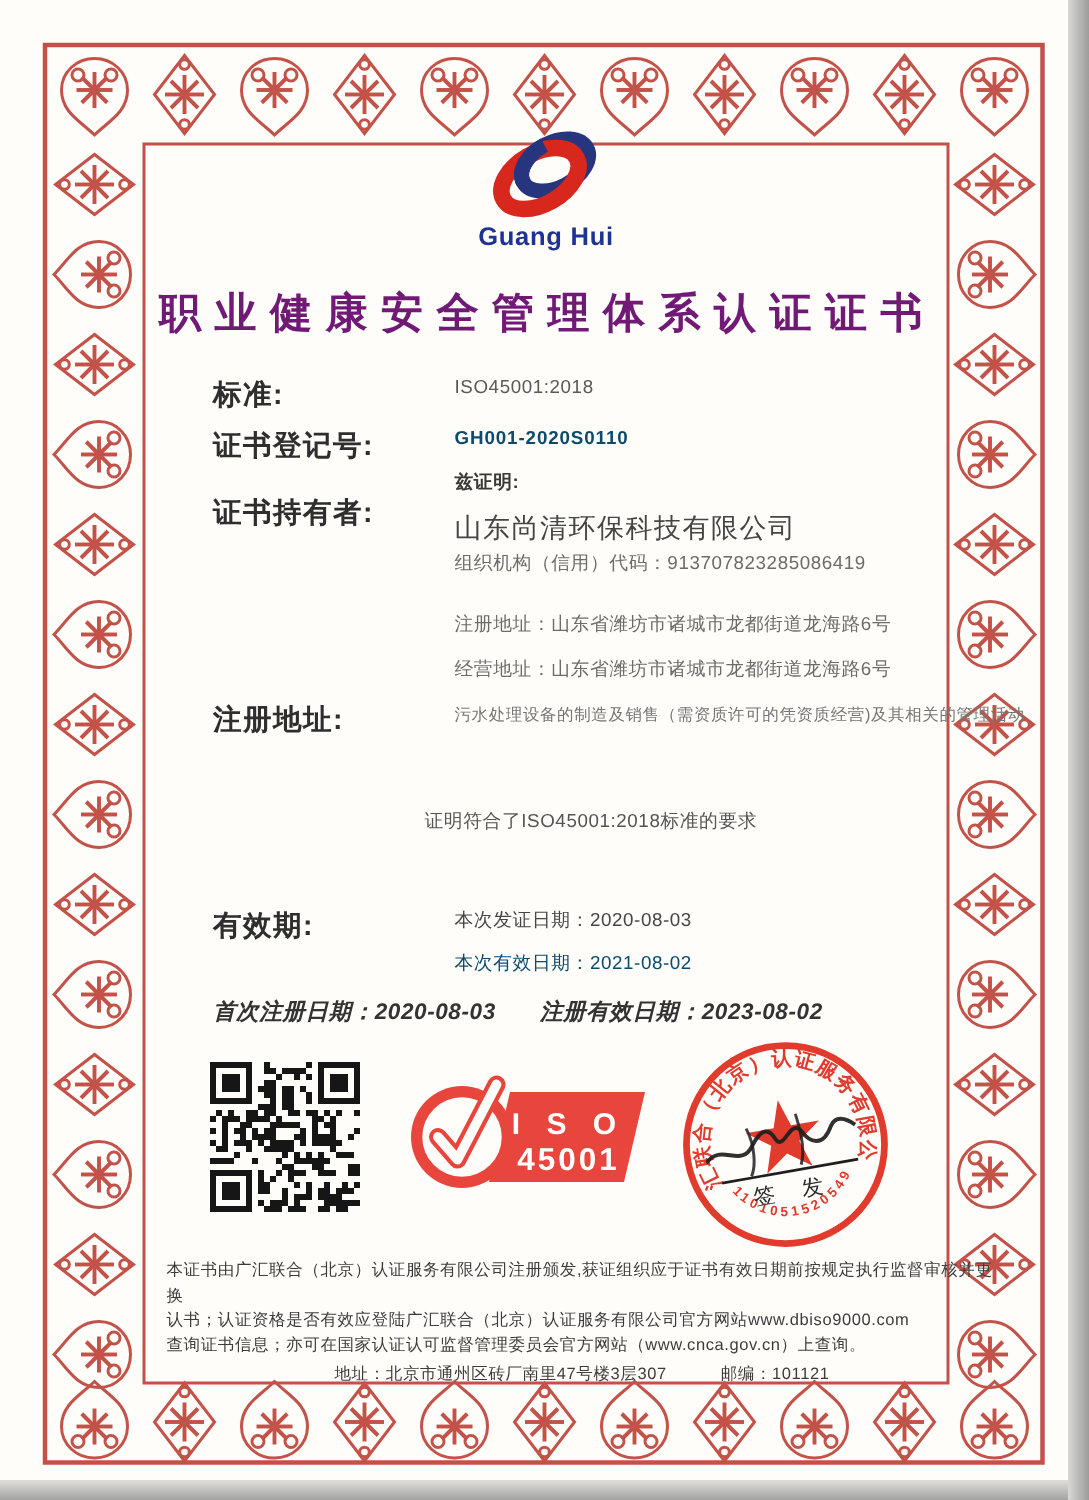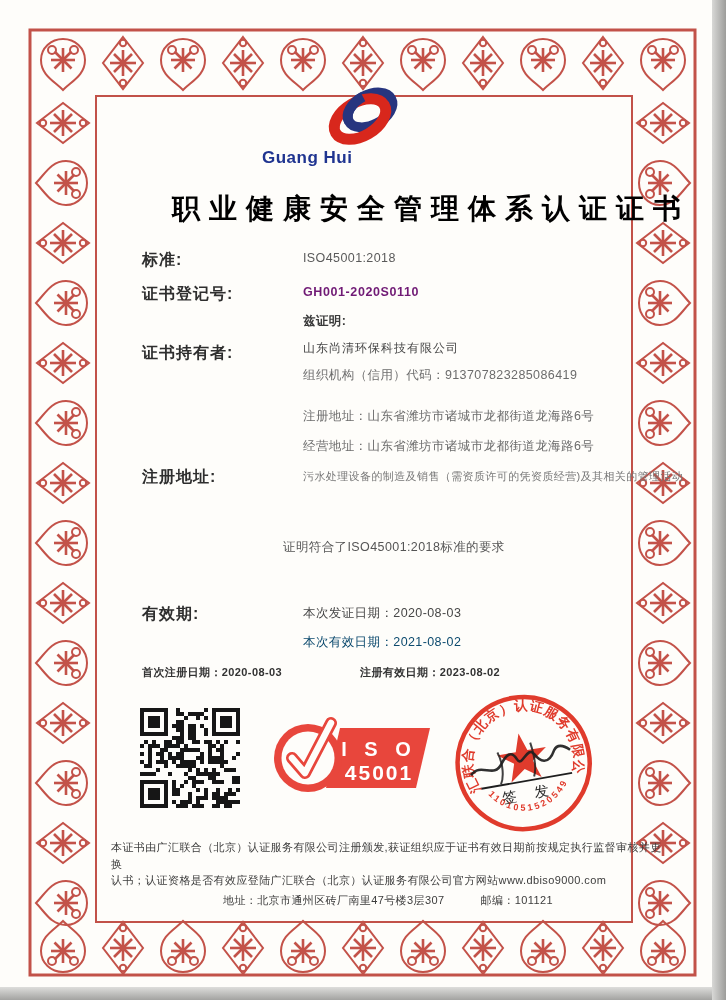--- a/index.html
+++ b/index.html
@@ -3,33 +3,33 @@
 <meta charset="utf-8">
 <style>
   html,body{margin:0;padding:0;}
   body{width:726px;height:1000px;background:#a9a9a9;font-family:"Liberation Sans","DejaVu Sans",sans-serif;}
   .scan{position:relative;width:726px;height:1000px;overflow:hidden;background:#b5b5b5;}
   .page{position:absolute;left:0;top:0;width:712px;height:987px;background:#fefdfa;}
   .edge-right{position:absolute;top:0;right:0;width:14px;height:1000px;background:linear-gradient(90deg,#d8d8d6,#9c9c9a);}
   .edge-bottom{position:absolute;left:0;bottom:0;width:712px;height:13px;background:linear-gradient(180deg,#dddddb,#a3a3a1);}
   .abs{position:absolute;}
   svg{display:block;}
-  .brand-text{position:absolute;left:262px;top:148px;width:204px;
+  .brand-text{position:absolute;left:262px;top:148px;width:204px;text-align:center;
     font-size:17px;font-weight:bold;color:#1f3490;letter-spacing:.5px;}
-  .title{position:absolute;left:40px;top:190px;width:650px;text-align:right;
-    font-size:28px;font-weight:bold;color:#000000;letter-spacing:9px;white-space:nowrap;}
-  .lbl{position:absolute;left:142px;font-size:16px;font-weight:bold;color:#2e2e2e;letter-spacing:1px;white-space:nowrap;}
+  .title{position:absolute;left:40px;top:190px;width:650px;text-align:center;
+    font-size:28px;font-weight:bold;color:#701a75;letter-spacing:9px;white-space:nowrap;}
+  .lbl{position:absolute;left:142px;font-size:19px;font-weight:bold;color:#2e2e2e;letter-spacing:1px;white-space:nowrap;}
   .val{position:absolute;left:283px;font-size:12.5px;color:#5a5a5a;white-space:nowrap;letter-spacing:.4px;margin-left:20px;}
-  .val-code{font-weight:bold;color:#701a75;letter-spacing:.6px;}
+  .val-code{font-weight:bold;color:#0c4a6e;letter-spacing:.6px;}
   .val-intro{font-weight:bold;color:#3a3a3a;font-size:12.5px;text-align:right;}
-  .val-holder{font-size:12px;color:#454545;letter-spacing:1px;}
+  .val-holder{font-size:18px;color:#454545;letter-spacing:1px;}
   .val-addr{color:#6c6c6c;}
   .val-scope{font-size:11px;color:#767676;}
   .statement{position:absolute;left:283px;top:536px;font-size:12.5px;color:#555;line-height:23px;letter-spacing:.4px;}
-  .bold-date{position:absolute;font-size:11px;font-weight:bold;color:#333;letter-spacing:.4px;white-space:nowrap;}
+  .bold-date{position:absolute;font-size:15px;font-weight:bold;color:#333;letter-spacing:.4px;white-space:nowrap;font-style:italic;}
   .footer{position:absolute;left:94px;top:839px;width:554px;font-size:11px;line-height:16.5px;
     color:#3c3c3c;letter-spacing:.4px;margin-left:17px;}
   .footer-last{display:flex;justify-content:center;gap:36px;margin-top:3px;}
   .seal-wrap{position:absolute;left:448px;top:686px;transform:rotate(-10deg);}
 </style>
 </head>
 <body>
 
 <div class="scan">
   <div class="page"></div>
@@ -139,21 +139,21 @@
   <div class="title">职业健康安全管理体系认证证书</div>
 
   <div class="lbl" style="top:250px">标准:</div>
   <div class="val" style="top:251px">ISO45001:2018</div>
 
   <div class="lbl" style="top:284px">证书登记号:</div>
   <div class="val val-code" style="top:285px">GH001-2020S0110</div>
 
   <div class="val val-intro" style="top:313px">兹证明:</div>
 
-  <div class="lbl" style="top:343px">证书持有者:</div>
+  <div class="lbl" style="top:329px">证书持有者:</div>
   <div class="val val-holder" style="top:340px">山东尚清环保科技有限公司</div>
 
   <div class="val val-addr" style="top:367px">组织机构（信用）代码：913707823285086419</div>
   <div class="val val-addr" style="top:408px">注册地址：山东省潍坊市诸城市龙都街道龙海路6号</div>
   <div class="val val-addr" style="top:438px">经营地址：山东省潍坊市诸城市龙都街道龙海路6号</div>
 
   <div class="lbl" style="top:467px">注册地址:</div>
   <div class="val val-scope" style="top:469px">污水处理设备的制造及销售（需资质许可的凭资质经营)及其相关的管理活动</div>
 
   <div class="statement">
@@ -411,20 +411,21 @@
         <path d="M52,62 C56,74 54,88 50,94 M86,58 C88,72 88,84 84,92" stroke-width="2" opacity=".85"></path>
         <line x1="30" y1="95" x2="122" y2="95" stroke-width="1.8"></line>
       </g>
       <text x="76" y="113" text-anchor="middle" font-size="14.5" fill="#2a2a2a" letter-spacing="7">签 发</text>
     </svg>
   </div>
 
   <div class="footer">
     <div>本证书由广汇联合（北京）认证服务有限公司注册颁发,获证组织应于证书有效日期前按规定执行监督审核并更换</div>
     <div>认书；认证资格是否有效应登陆广汇联合（北京）认证服务有限公司官方网站www.dbiso9000.com</div>
+    <div>查询证书信息；亦可在国家认证认可监督管理委员会官方网站（www.cnca.gov.cn）上查询。</div>
     <div class="footer-last">
       <span>地址：北京市通州区砖厂南里47号楼3层307</span>
       <span>邮编：101121</span>
     </div>
   </div>
 
   <div class="edge-right"></div>
   <div class="edge-bottom"></div>
 </div>
 

